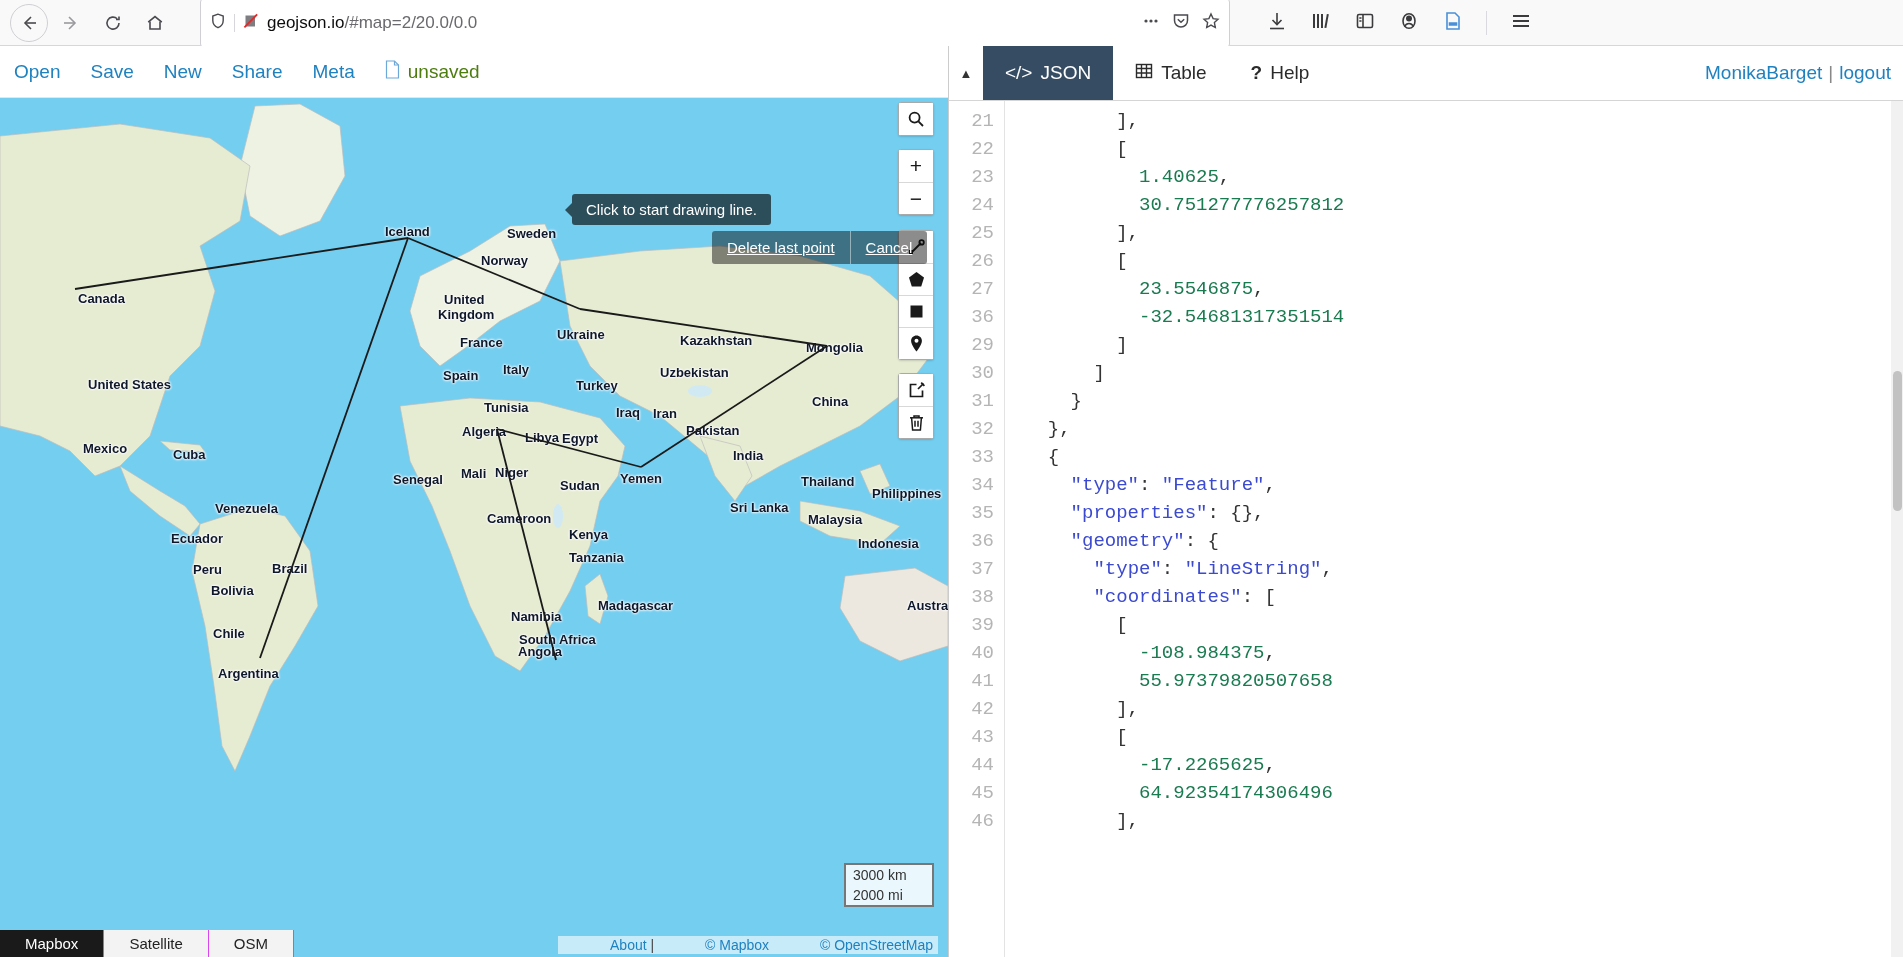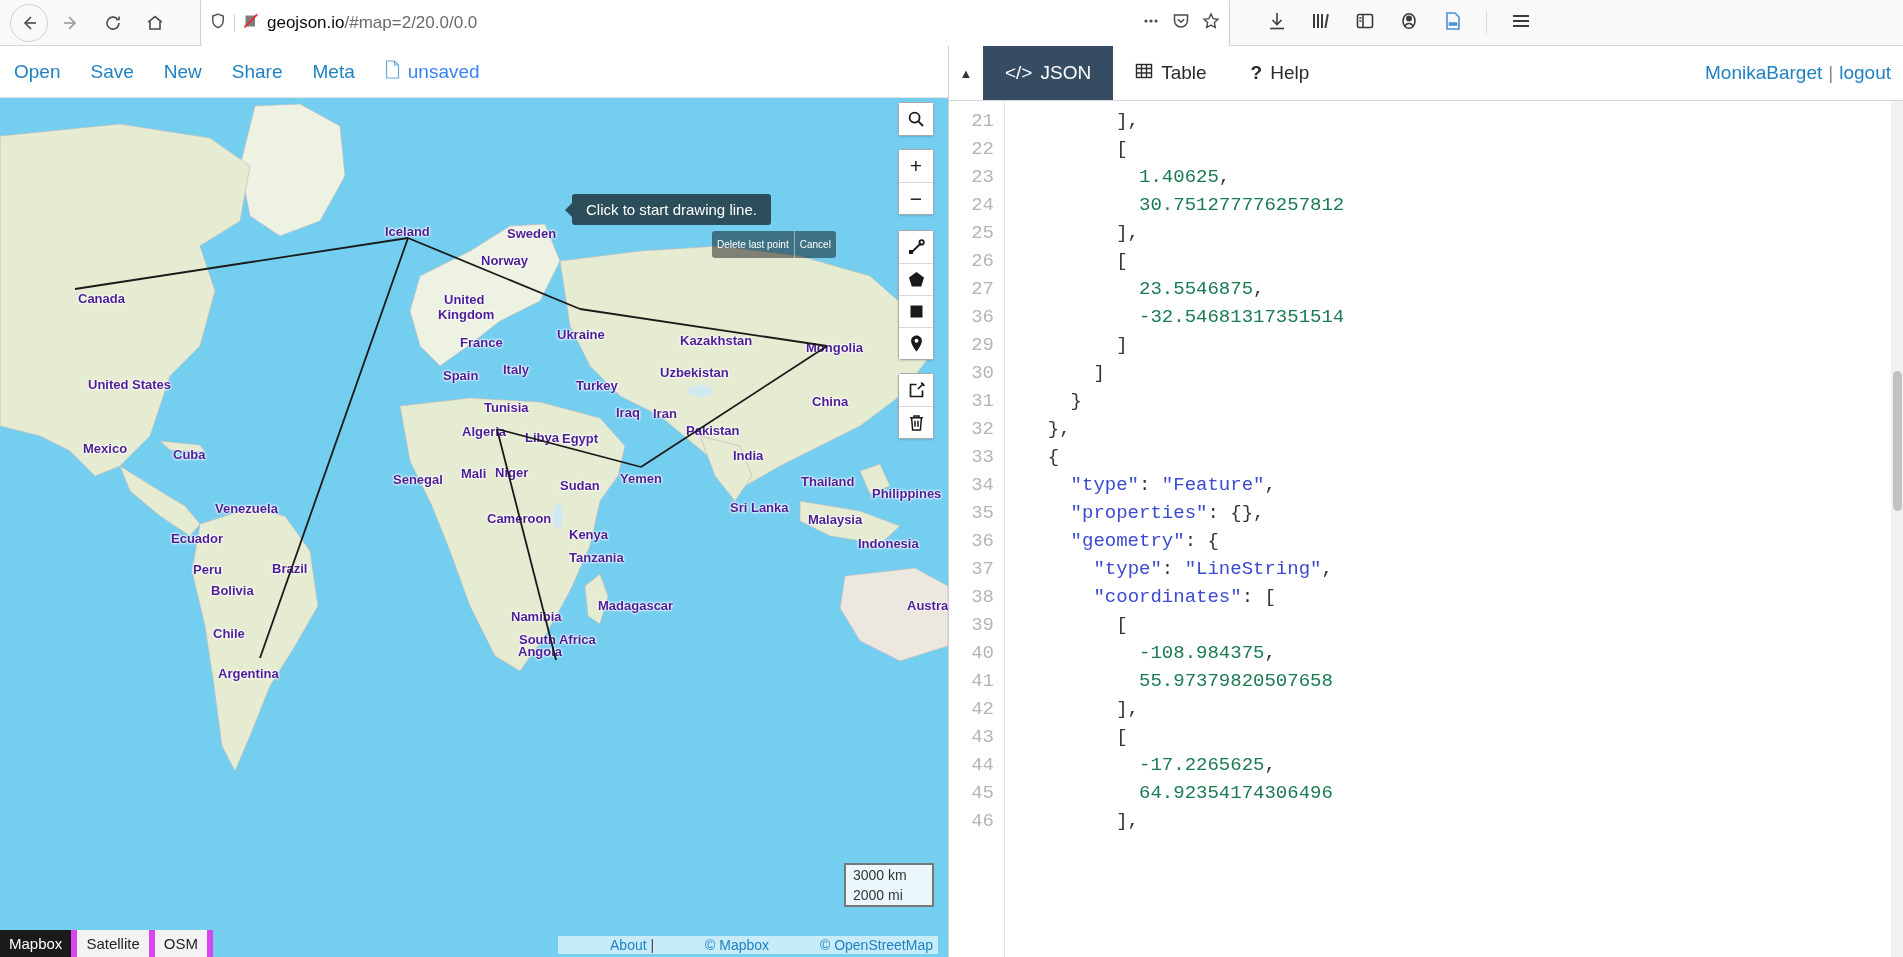--- a/index.html
+++ b/index.html
@@ -39,21 +39,21 @@
   
   .map-pane { position: relative; width: 948px; height: 911px; overflow: hidden; background: #73cef0; flex: 0 0 948px; }
   .map-canvas { position: absolute; inset: 0; }
 
   .app-nav {
     position: absolute; top: 0; left: 0; right: 0; height: 52px; background: #fff;
     display: flex; align-items: center; gap: 30px; padding-left: 14px; z-index: 40;
     border-bottom: 1px solid #e6e6e6;
   }
   .app-nav a { color: #1f82c0; font-size: 19px; text-decoration: none; white-space: nowrap; }
-  .app-nav .fname { display: flex; align-items: center; gap: 8px; color: #3b82f6; font-size: 19px; }
+  .app-nav .fname { display: flex; align-items: center; gap: 8px; color: #4d7c0f; font-size: 19px; }
 
   .map-ctl {
     position: absolute; background: #fff; border: 1px solid #a9a9a9; border-radius: 3px;
     z-index: 30; box-shadow: 0 1px 2px rgba(0,0,0,.15);
   }
   .map-ctl button {
     display: flex; align-items: center; justify-content: center;
     width: 34px; height: 32px; background: #fff; border: 0; cursor: pointer; color: #1a1a1a;
   }
   .map-ctl button + button { border-top: 1px solid #d8d8d8; }
@@ -68,46 +68,46 @@
   }
   .tooltip::before {
     content: ""; position: absolute; left: -7px; top: 50%; transform: translateY(-50%);
     border: 7px solid transparent; border-right-color: rgba(0,0,0,.62); border-left: 0;
   }
   .action-bar {
     position: absolute; top: 185px; left: 712px; display: flex; z-index: 35;
     background: rgba(0,0,0,.45); border-radius: 3px; overflow: hidden;
   }
   .action-bar button {
-    background: transparent; border: 0; color: #fff; font-size: 10px;
-    padding: 8px 5px; cursor: pointer; font-family: inherit;
+    background: transparent; border: 0; color: #fff; font-size: 15px;
+    padding: 8px 15px; cursor: pointer; font-family: inherit; text-decoration: underline;
   }
   .action-bar button + button { border-left: 1px solid rgba(255,255,255,.45); }
 
   .scalebar { position: absolute; right: 14px; z-index: 30; }
   .scalebar div {
     background: rgba(255,255,255,.85); border: 2px solid #777; border-top: 0;
     font-size: 14px; color: #333; padding: 2px 7px; width: 90px;
   }
   .scalebar .km { border-top: 2px solid #777; border-bottom: 0; }
 
   .attribution {
     position: absolute; bottom: 3px; right: 10px; font-size: 14px; color: #444;
     background: rgba(255,255,255,.6); padding: 1px 5px; z-index: 30;
   }
   .attribution a { color: #1f82c0; text-decoration: none; margin-left: 47px; }
 
   .layer-switch { position: absolute; bottom: 0; left: 0; display: flex; z-index: 32; }
   .layer-switch span {
-    font-size: 15px; padding: 5px 9px; background: #f3f3f3; color: #222; cursor: pointer;
-    border-right: 6px solid #d946ef;
+    font-size: 15px; padding: 5px 25px; background: #f3f3f3; color: #222; cursor: pointer;
+    border-right: 1px solid #d946ef;
   }
   .layer-switch span.active { background: #1a1a1a; color: #fff; }
 
-  .map-label { position: absolute; font-size: 13px; font-weight: bold; color: #4c1d95;
+  .map-label { position: absolute; font-size: 13px; font-weight: bold; color: #0f172a;
     text-shadow: 0 0 3px #fff, 0 0 3px #fff, 0 0 2px #fff; white-space: nowrap; pointer-events: none; }
 
   
   .side-pane { flex: 1 1 auto; height: 911px; display: flex; flex-direction: column; background: #fff; border-left: 1px solid #ccc; }
   .side-tabs { height: 55px; display: flex; align-items: stretch; background: #fff; border-bottom: 1px solid #d5d5d5; }
   .collapse-btn { width: 34px; display: flex; align-items: center; justify-content: center; font-size: 13px; color: #333; background: #fff; cursor: pointer; }
   .side-tabs .tab {
     display: flex; align-items: center; gap: 8px; padding: 0 22px; font-size: 19px;
     color: #2b2b2b; cursor: pointer; background: #fff; border: 0; font-family: inherit;
   }

